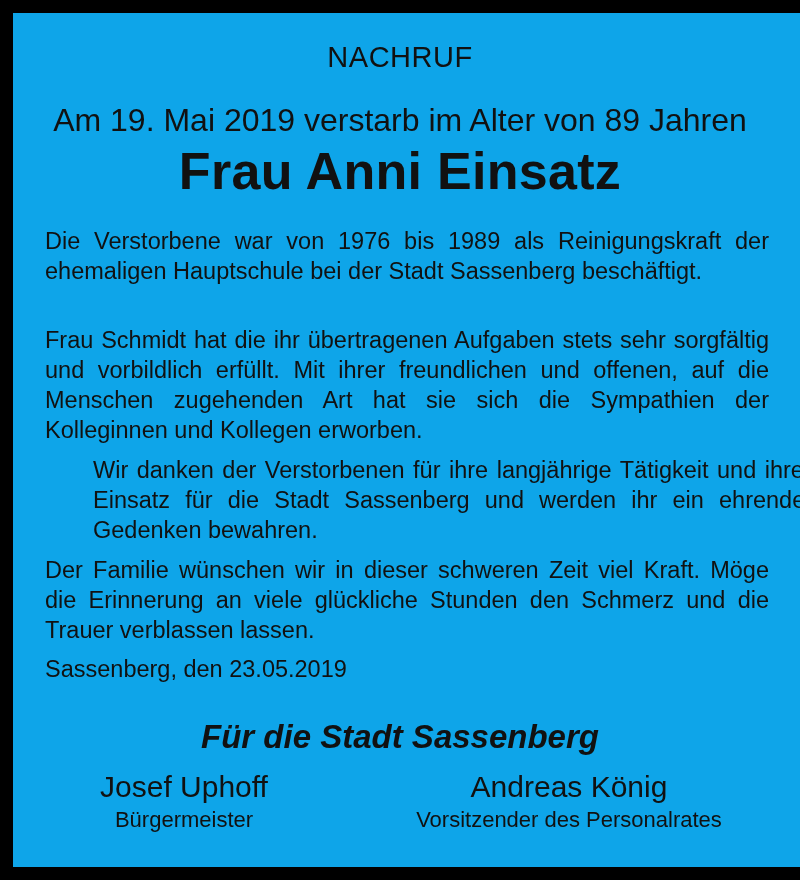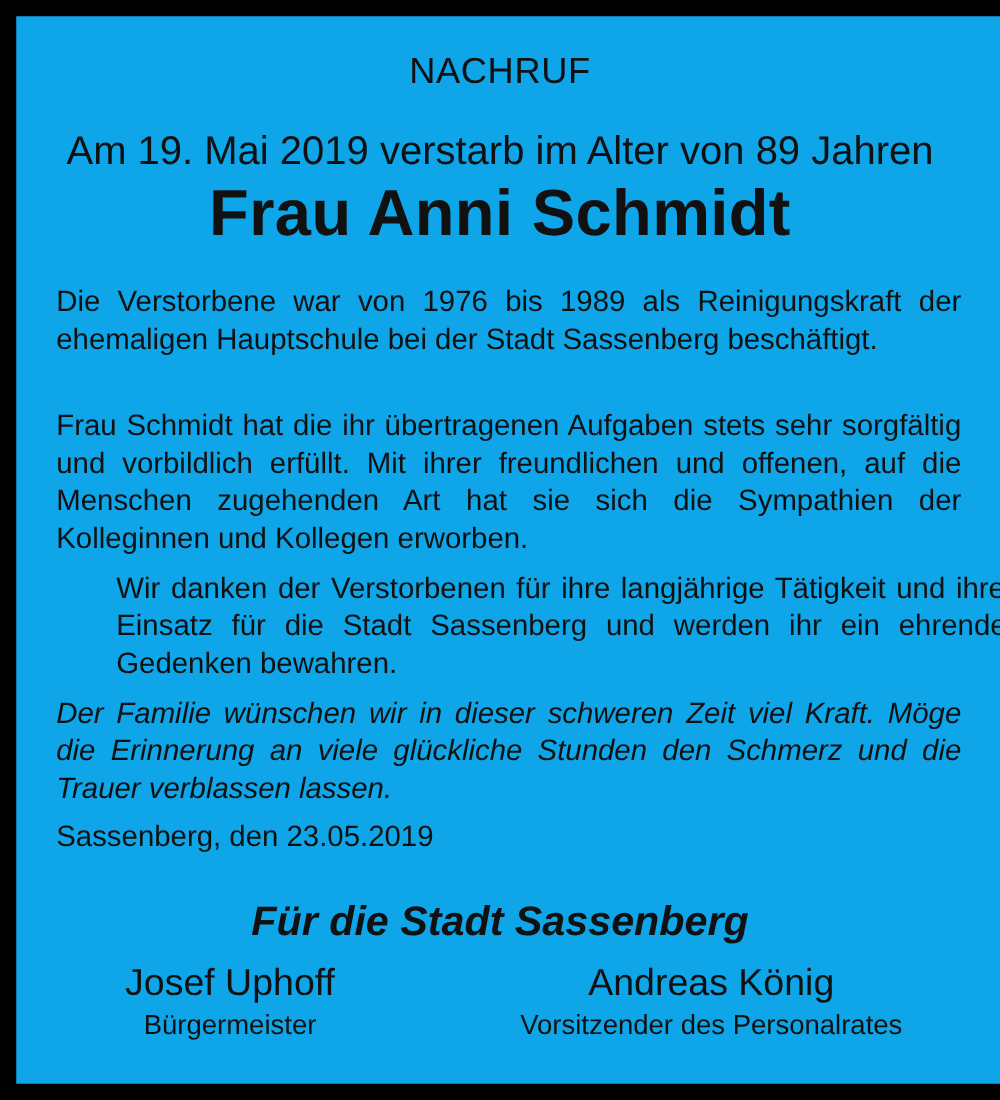--- a/index.html
+++ b/index.html
@@ -24,36 +24,36 @@
   .body {
     position: absolute;
     left: 32px; width: 724px;
     font-size: 23.5px;
     line-height: 30px;
     text-align: justify;
   }
   .p1 { top: 213px; }
   .p2 { top: 312px; }
   .p3 { top: 442px; margin-left: 48px; }
-  .p4 { top: 542px; font-style: italic; }
+  .p4 { top: 542px; }
   .p5 { top: 641px; }
   .org { top: 705px; font-size: 33px; font-weight: bold; font-style: italic; }
   .sig { position: absolute; text-align: center; white-space: nowrap; }
   .sig .sig-name { font-size: 30px; line-height: 34px; display: block; }
   .sig .sig-title { font-size: 22px; line-height: 28px; display: block; margin-top: 2px; }
   .sig-left { left: 40px; width: 262px; top: 757px; }
   .sig-right { left: 360px; width: 392px; top: 757px; }
 </style>
 </head>
 <body>
 
 <div class="page">
   <div class="center heading">NACHRUF</div>
   <div class="center subline">Am 19. Mai 2019 verstarb im Alter von 89 Jahren</div>
-  <div class="center name">Frau Anni Schmidt</div>
+  <div class="center name">Frau Anni Einsatz</div>
 
   <div class="body p1">Die Verstorbene war von 1976 bis 1989 als Reinigungskraft der ehemaligen Hauptschule bei der Stadt Sassenberg be­schäftigt.</div>
   <div class="body p2">Frau Schmidt hat die ihr übertragenen Aufgaben stets sehr sorgfältig und vorbildlich erfüllt. Mit ihrer freundlichen und offenen, auf die Menschen zugehenden Art hat sie sich die Sympathien der Kolleginnen und Kollegen erworben.</div>
   <div class="body p3">Wir danken der Verstorbenen für ihre langjährige Tätigkeit und ihren Einsatz für die Stadt Sassenberg und werden ihr ein ehrendes Gedenken bewahren.</div>
   <div class="body p4">Der Familie wünschen wir in dieser schweren Zeit viel Kraft. Möge die Erinnerung an viele glückliche Stunden den Schmerz und die Trauer verblassen lassen.</div>
   <div class="body p5">Sassenberg, den 23.05.2019</div>
 
   <div class="center org">Für die Stadt Sassenberg</div>
 
   <div class="sig sig-right">

